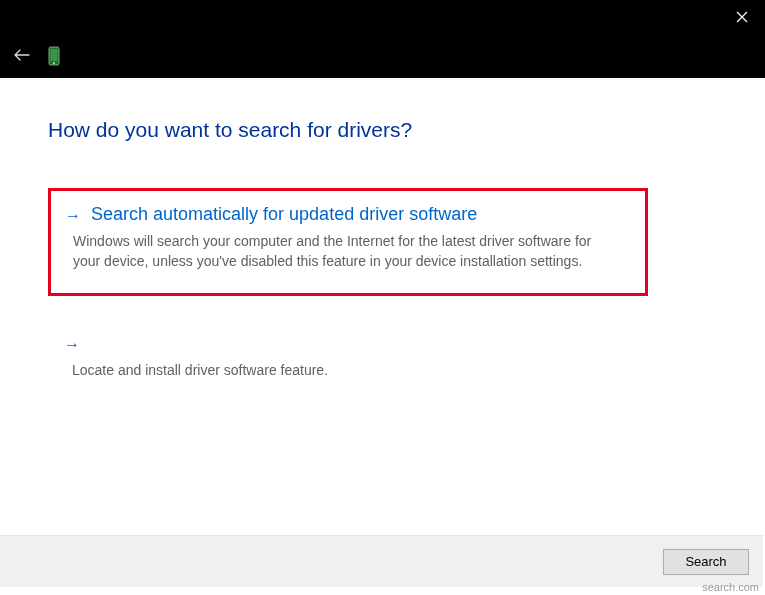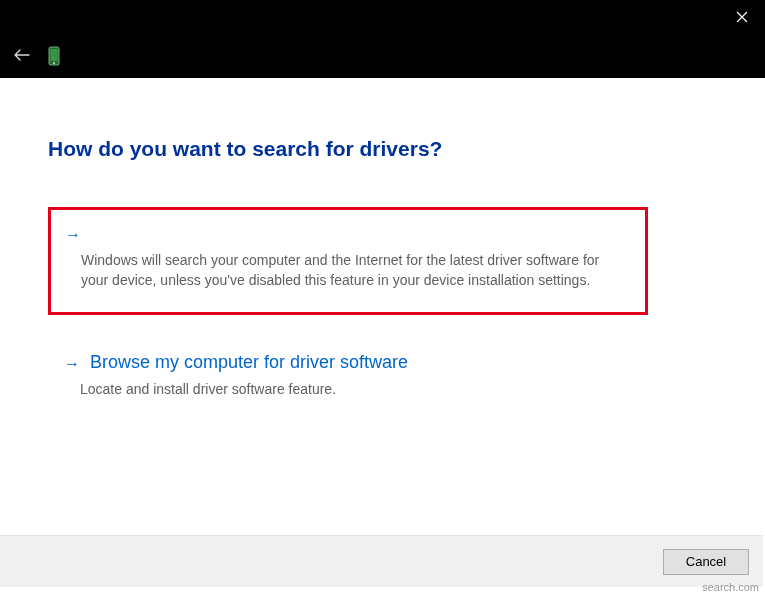--- a/index.html
+++ b/index.html
@@ -47,22 +47,21 @@
     height: 20px;
     position: relative;
   }
   .device-icon svg { display: block; }
   .content {
     padding: 40px 48px 0 48px;
   }
   .page-title {
     color: #003399;
     font-size: 21px;
-    font-weight: 700;
-    margin-top: 19px;
+    font-weight: 400;
   }
   .options {
     margin-top: 46px;
   }
   .option {
     padding: 12px 16px 14px 16px;
     cursor: pointer;
     margin-bottom: 22px;
     max-width: 600px;
   }
@@ -84,21 +83,21 @@
   .option-title {
     color: #0066cc;
     font-size: 18px;
     font-weight: 400;
     line-height: 26px;
   }
   .option-desc {
     color: #606060;
     font-size: 14px;
     line-height: 20px;
-    margin-left: 16px;
+    margin-left: 8px;
     margin-top: 4px;
     max-width: 540px;
   }
   .footer {
     position: absolute;
     bottom: 8px;
     left: 0;
     right: 2px;
     height: 52px;
     background: #f0f0f0;
@@ -154,32 +153,32 @@
 </div>
 
 <div class="content">
   <h1 class="page-title">How do you want to search for drivers?</h1>
 
   <div class="options">
 
     <div class="option highlighted">
       <div class="option-head">
         <span class="arrow">→</span>
+        <span class="option-title">Search automatically for updated driver software</span>
       </div>
       <div class="option-desc">Windows will search your computer and the Internet for the latest driver software for your device, unless you've disabled this feature in your device installation settings.</div>
     </div>
 
     <div class="option">
       <div class="option-head">
         <span class="arrow">→</span>
-        <span class="option-title">Browse my computer for driver software</span>
       </div>
       <div class="option-desc">Locate and install driver software feature.</div>
     </div>
 
   </div>
 </div>
 
 <div class="footer">
-  <button class="cancel-btn">Cancel</button>
+  <button class="cancel-btn">Search</button>
 </div>
 
 <div class="watermark">search.com</div>
 
 </body></html>

